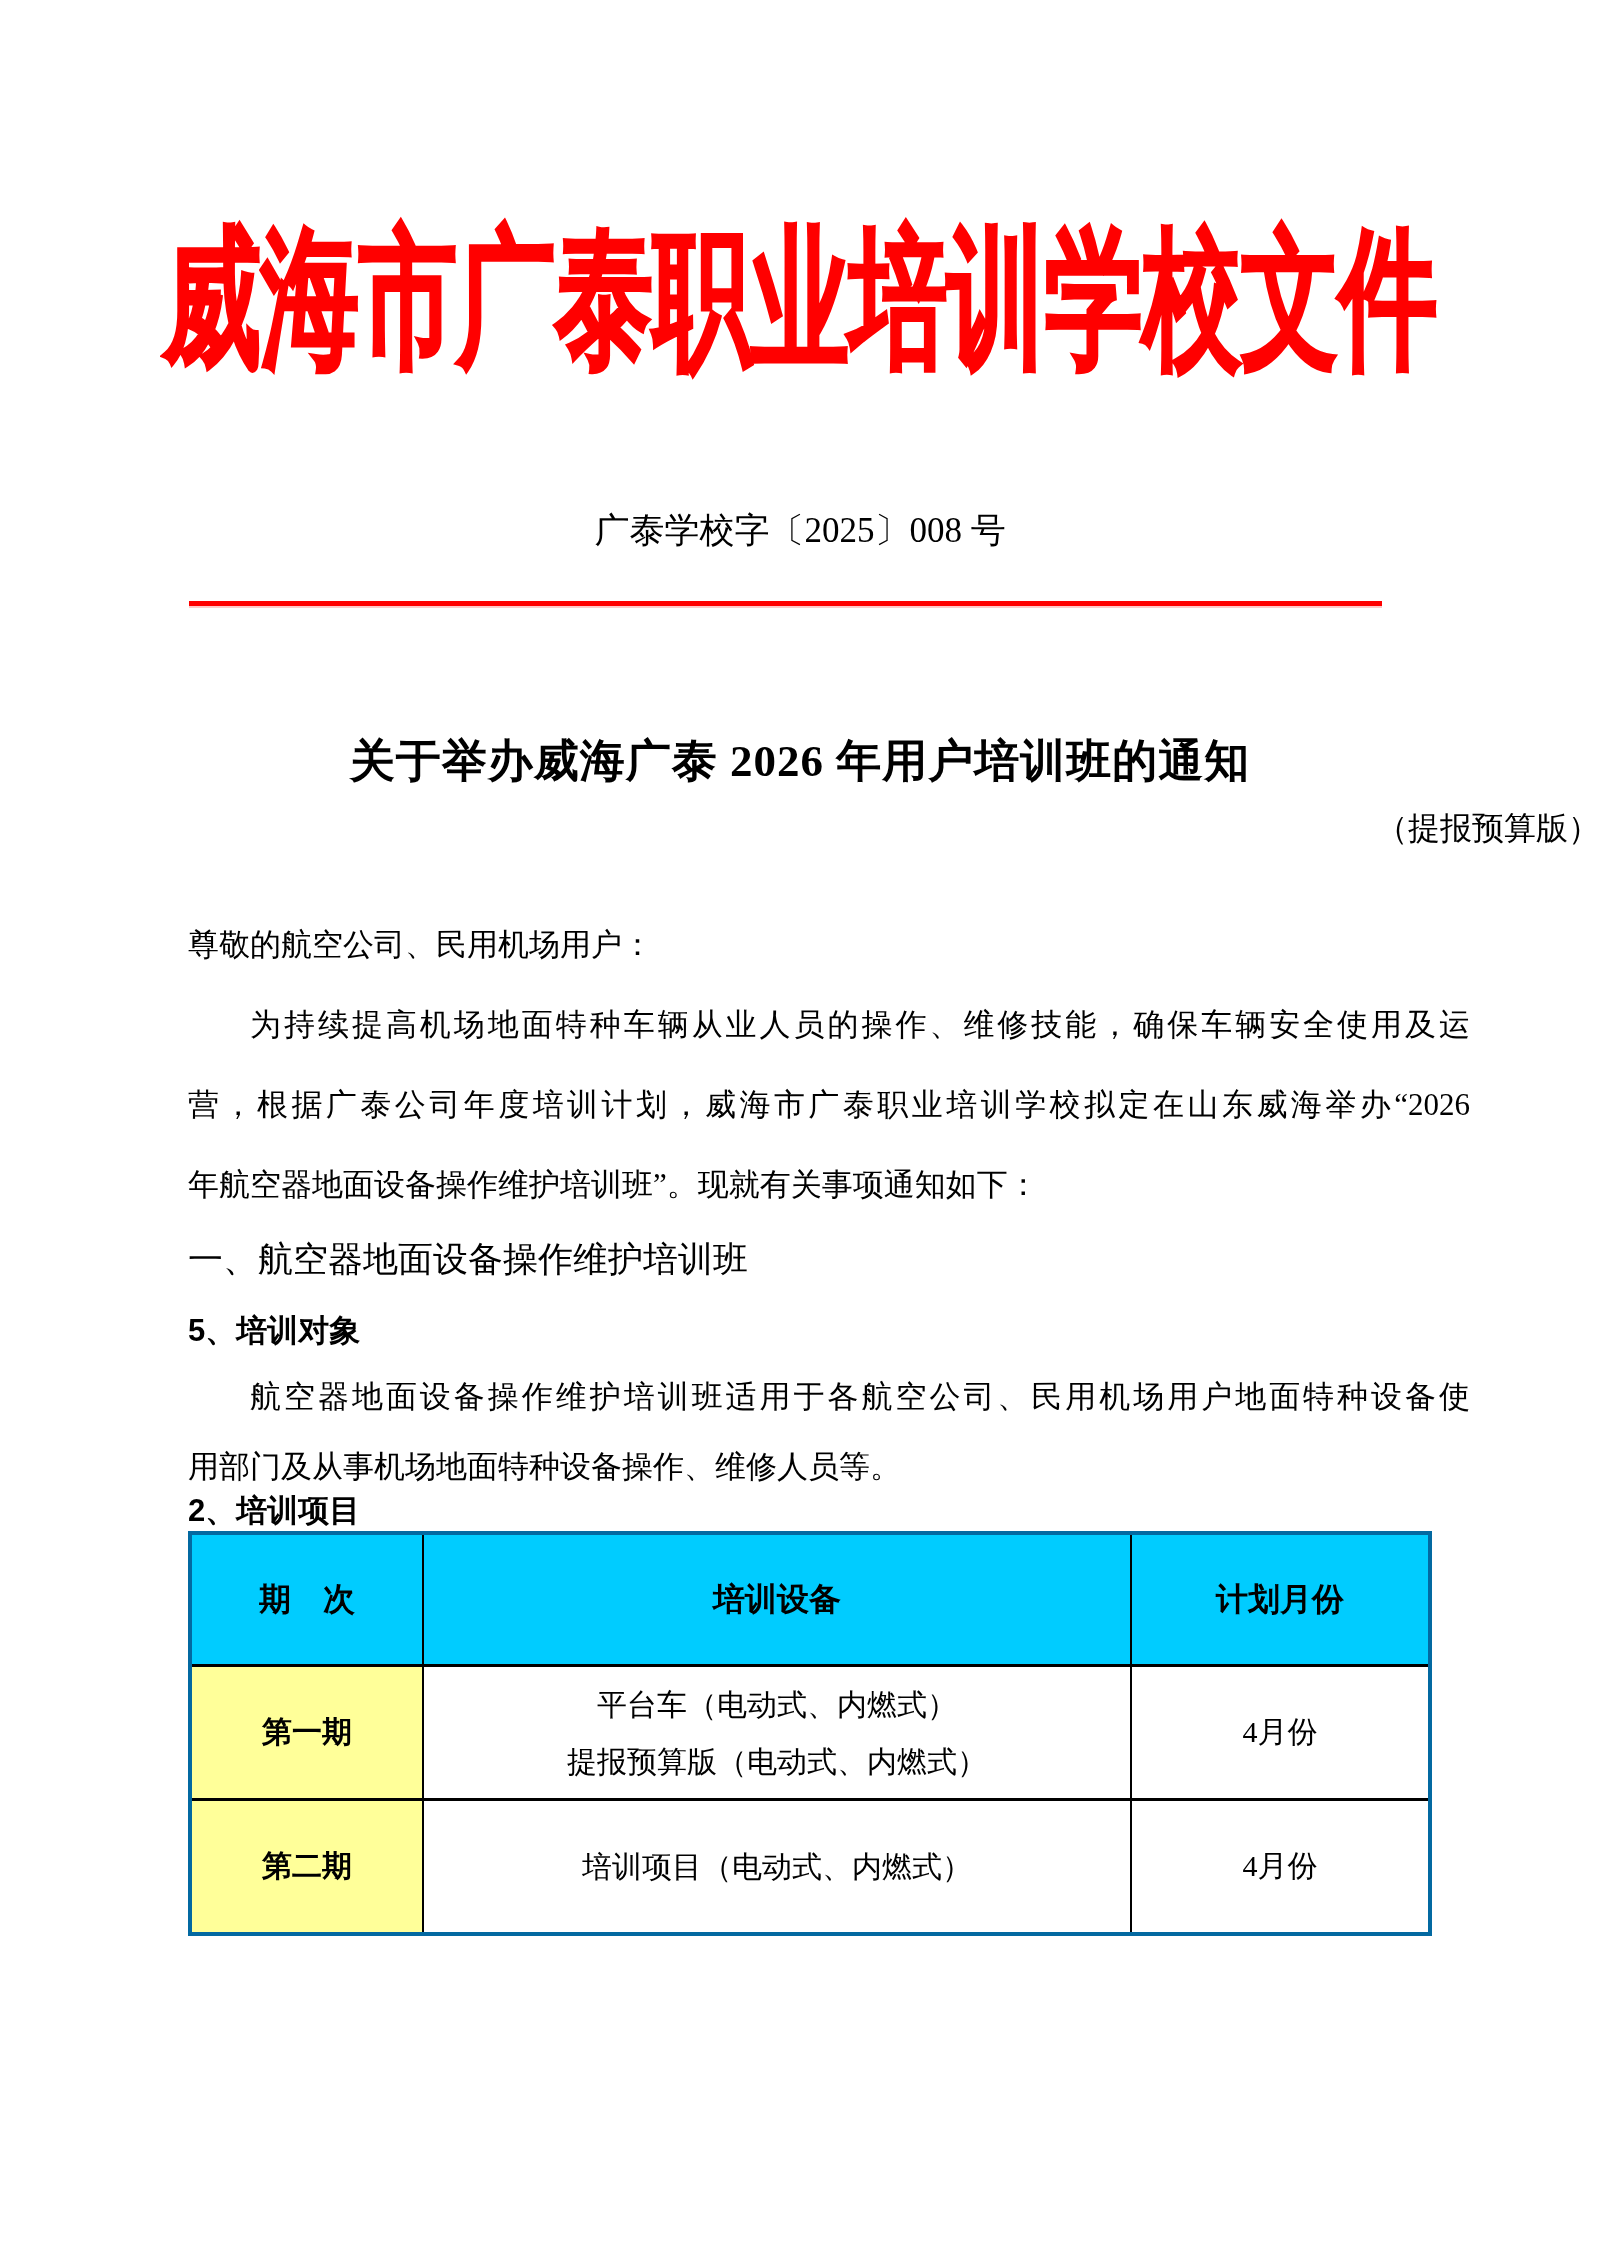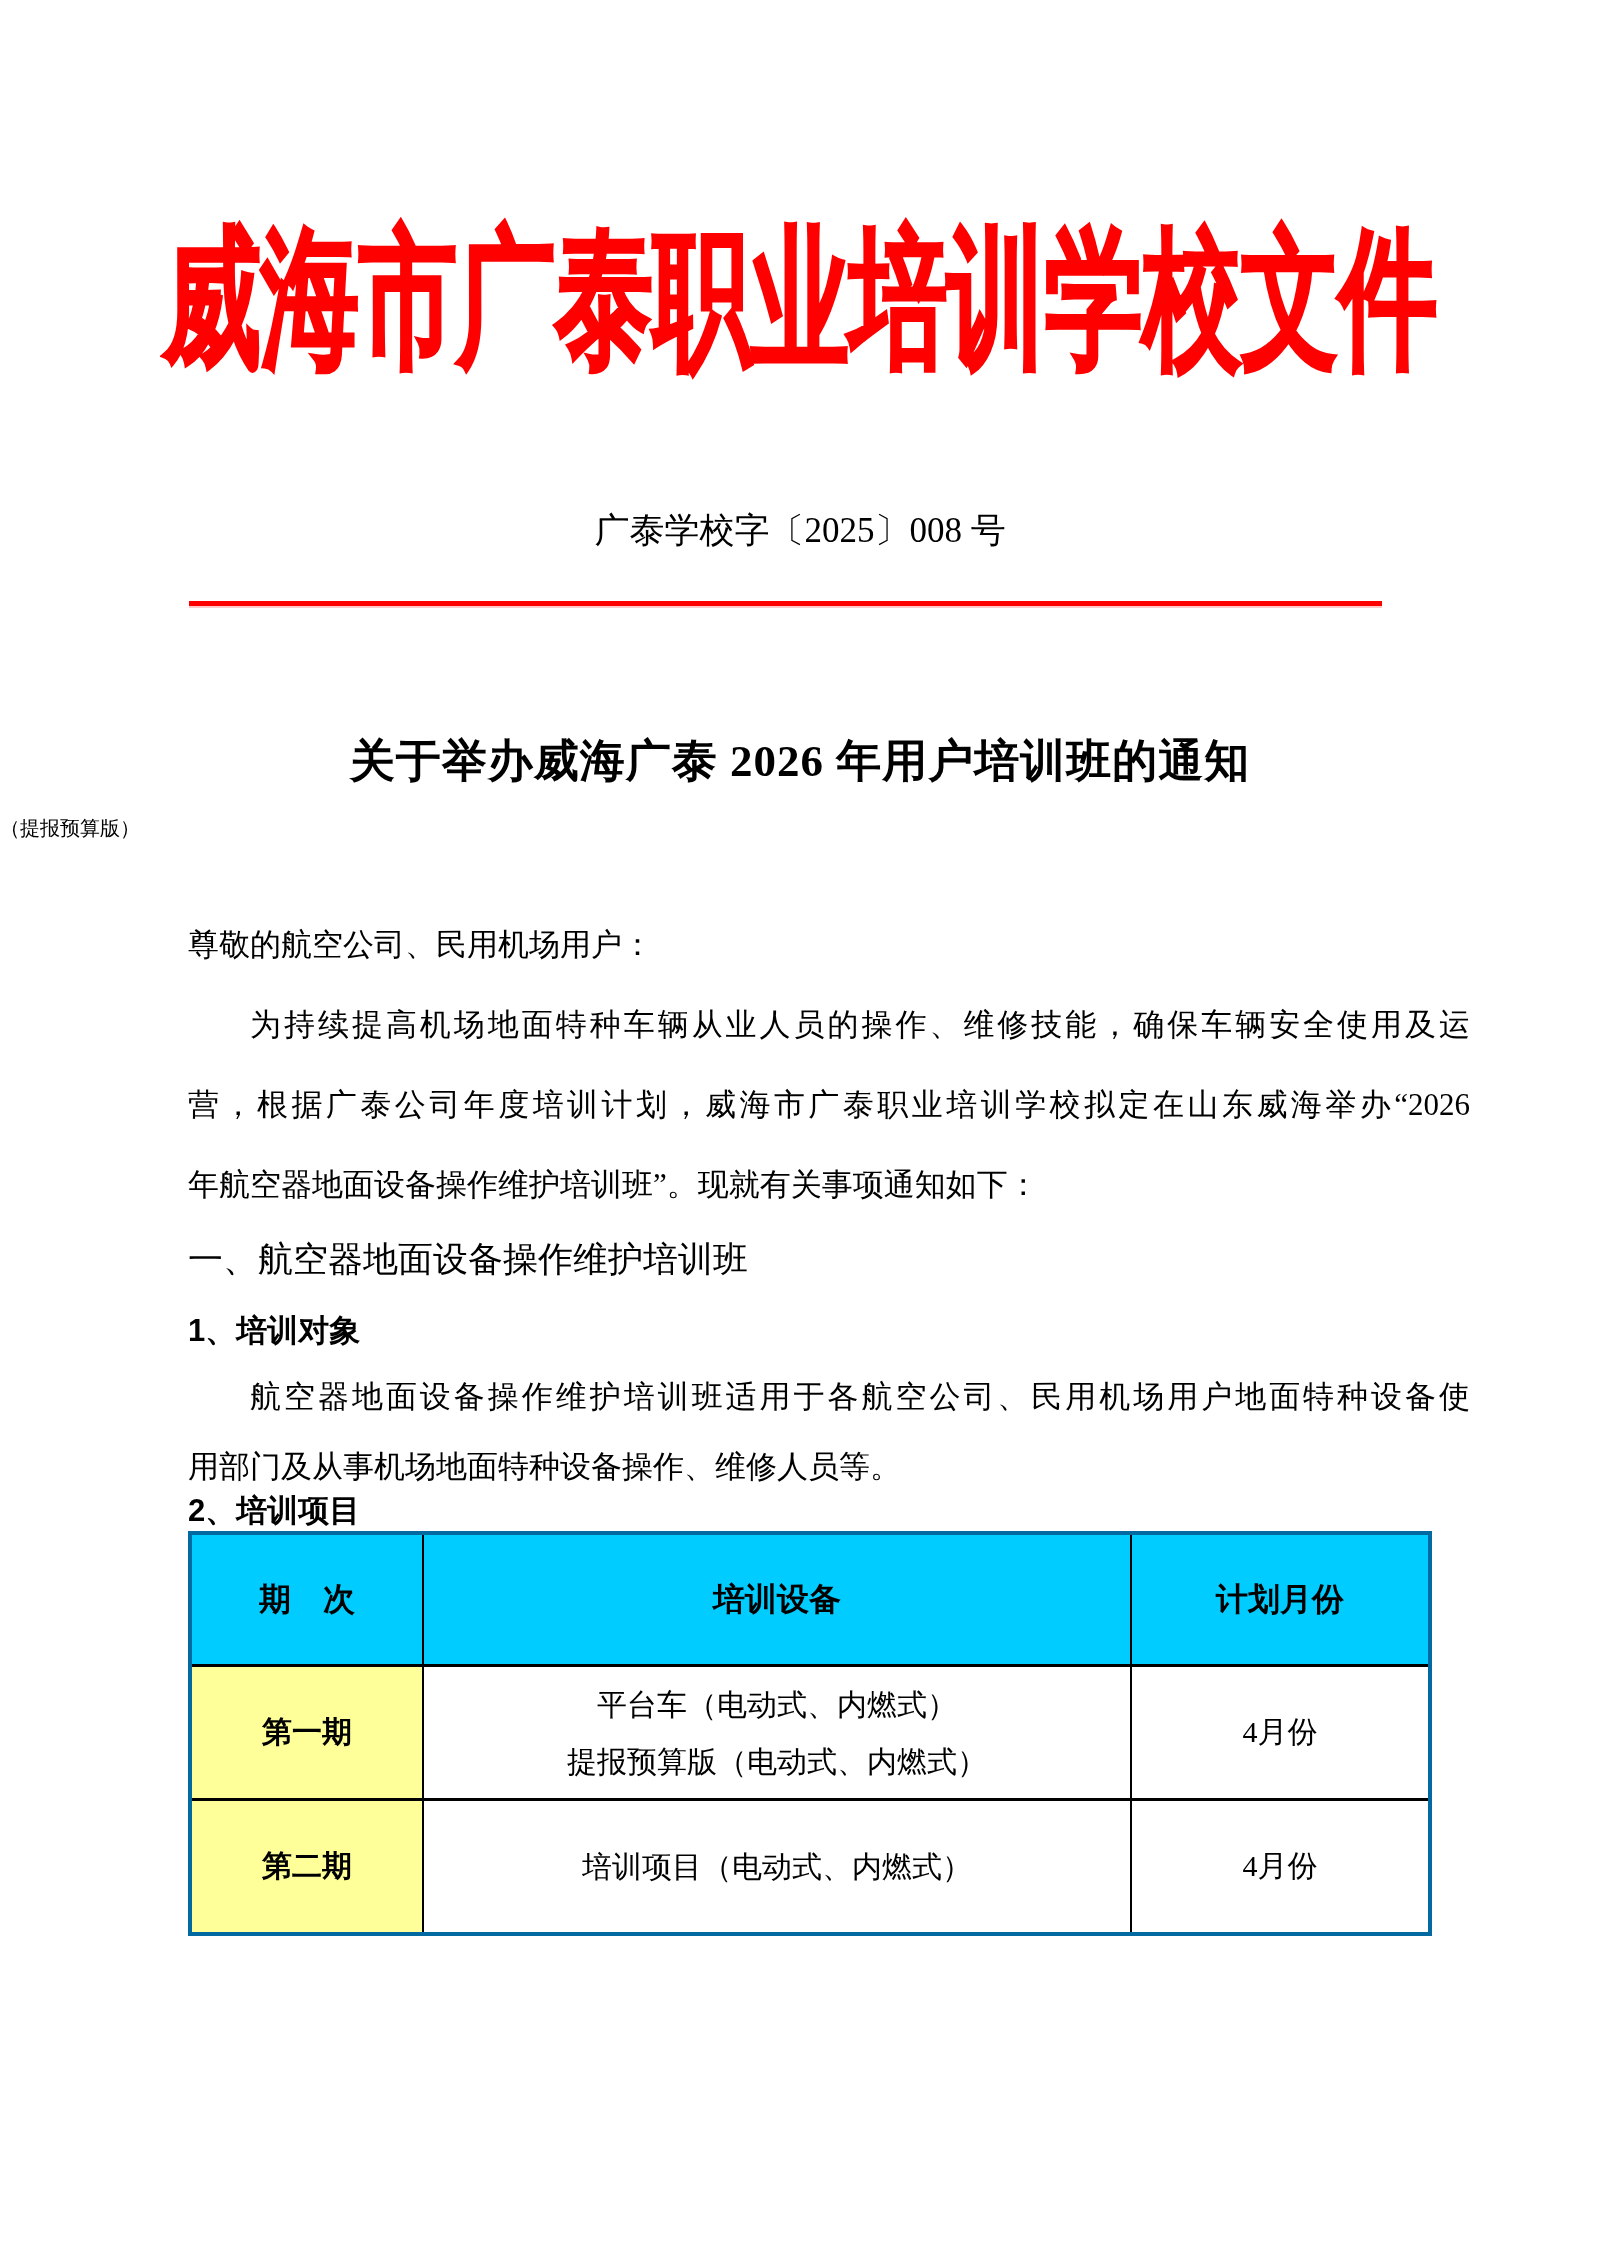--- a/index.html
+++ b/index.html
@@ -58,22 +58,22 @@
     line-height: 56px;
     font-weight: bold;
     letter-spacing: 1px;
     font-family: "Liberation Serif", serif;
   }
   .notice-subtitle {
     position: absolute;
     top: 810px;
     left: 0;
     width: 100%;
-    text-align: left;
-    font-size: 20px;
+    text-align: right;
+    font-size: 32px;
     line-height: 36px;
   }
   .bodyline {
     position: absolute;
     left: 188px;
     width: 1282px;
     font-size: 31px;
     line-height: 42px;
     box-sizing: border-box;
     white-space: pre-wrap;
@@ -134,21 +134,21 @@
   <div class="notice-subtitle">（提报预算版）</div>
 
   <div class="bodyline" style="top:924px">尊敬的航空公司、民用机场用户：</div>
 
   <div class="bodyline just indent2" style="top:1004px">为持续提高机场地面特种车辆从业人员的操作、维修技能，确保车辆安全使用及运</div>
   <div class="bodyline just" style="top:1084px">营，根据广泰公司年度培训计划，威海市广泰职业培训学校拟定在山东威海举办“2026</div>
   <div class="bodyline" style="top:1164px">年航空器地面设备操作维护培训班”。现就有关事项通知如下：</div>
 
   <div class="bodyline h-bold-lg" style="top:1238px">一、航空器地面设备操作维护培训班</div>
 
-  <div class="bodyline h-bold" style="top:1310px">1、培训对象</div>
+  <div class="bodyline h-bold" style="top:1310px">5、培训对象</div>
 
   <div class="bodyline just indent2" style="top:1376px">航空器地面设备操作维护培训班适用于各航空公司、民用机场用户地面特种设备使</div>
   <div class="bodyline" style="top:1446px">用部门及从事机场地面特种设备操作、维修人员等。</div>
 
   <div class="bodyline h-bold" style="top:1490px">2、培训项目</div>
 
   <table class="training-table">
     <colgroup>
       <col class="col-phase">
       <col class="col-equip">

